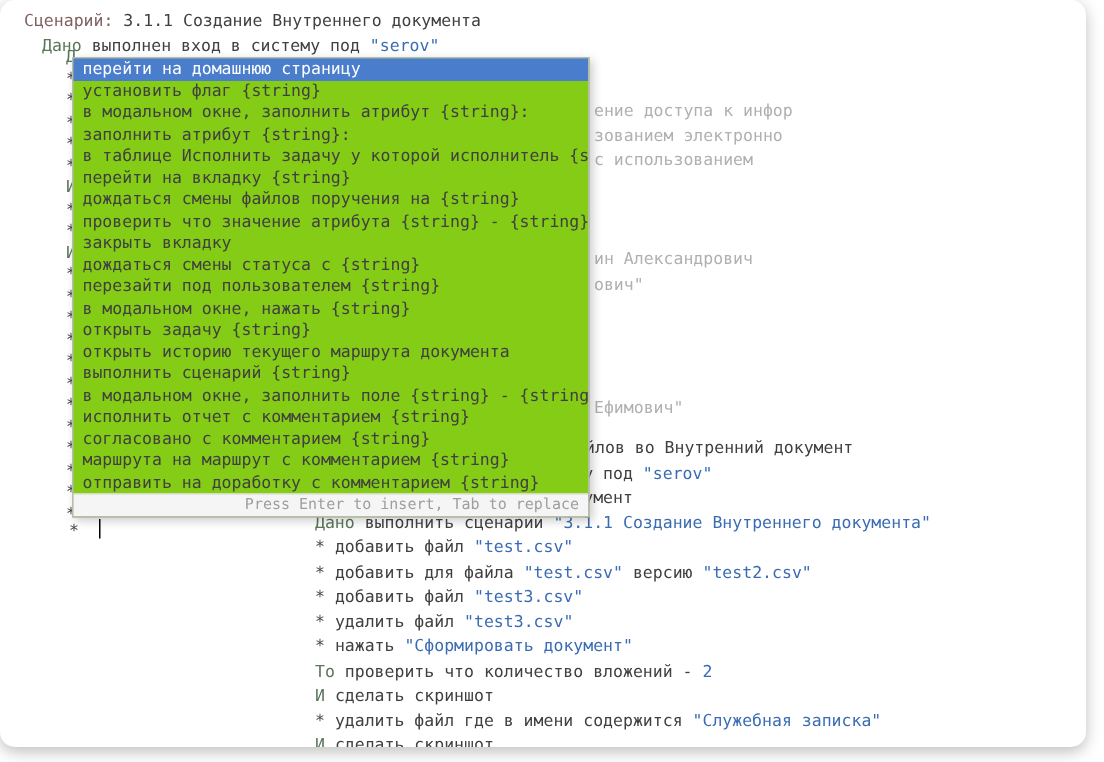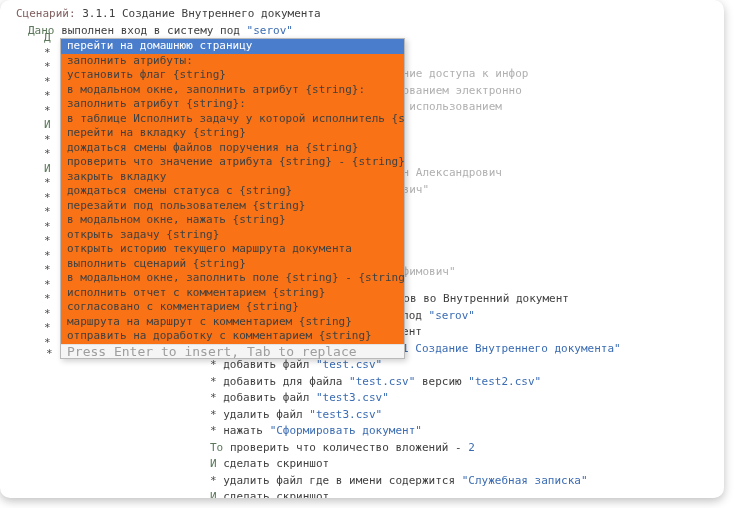--- a/index.html
+++ b/index.html
@@ -50,23 +50,23 @@
       left: 380px;
       top: 60px;
       color: #b0b0b0;
       line-height: 16.5px;
     }
 
     
     .popup {
       position: absolute;
       top: 32px;
-      left: 44px;
+      left: 32px;
       width: 345px;
-      background: #f97316;
+      background: #84cc16;
       border: 1px solid #b9b9b9;
       box-shadow: 2px 2px 6px rgba(0,0,0,0.2);
       z-index: 100;
     }
     .popup-item {
       padding: 0 6px;
       height: 14.5px;
       line-height: 14.5px;
       font-size: 11px;
       cursor: pointer;
@@ -75,24 +75,25 @@
       white-space: nowrap;
     }
     .popup-item.selected {
       background: #4a7dcc;
       color: #fff;
     }
     .popup-hint {
       padding: 0 6px;
       height: 14.5px;
       line-height: 14.5px;
-      font-size: 13px;
+      font-size: 10px;
       color: #9e9e9e;
       border-top: 1px solid #e3e3e3;
       background: #f5f5f5;
+      text-align: right;
     }
 
     
     .left-stub {
       position: absolute;
       left: 16px;
       top: 24px;
       line-height: 16.5px;
     }
     .left-stub div { height: 14.5px; }
@@ -145,21 +146,20 @@
         <div class="indent1"><span class="kw-wild">*</span></div>
         <div class="indent1"><span class="kw-wild">*</span></div>
         <div class="indent1"><span class="kw-wild">*</span></div>
         <div class="indent1"><span class="kw-wild">*</span></div>
         <div class="indent1"><span class="kw-wild">*</span></div>
         <div class="indent1"><span class="kw-wild">*</span></div>
       </div>
 
     <div class="popup" id="popup">
         <div class="popup-item selected">перейти на домашнюю страницу</div>
-        <div class="popup-item">заполнить атрибуты:</div>
         <div class="popup-item">установить флаг {string}</div>
         <div class="popup-item">в модальном окне, заполнить атрибут {string}:</div>
         <div class="popup-item">заполнить атрибут {string}:</div>
         <div class="popup-item">в таблице Исполнить задачу у которой исполнитель {string}</div>
         <div class="popup-item">перейти на вкладку {string}</div>
         <div class="popup-item">дождаться смены файлов поручения на {string}</div>
         <div class="popup-item">проверить что значение атрибута {string} - {string}</div>
         <div class="popup-item">закрыть вкладку</div>
         <div class="popup-item">дождаться смены статуса с {string}</div>
         <div class="popup-item">перезайти под пользователем {string}</div>

